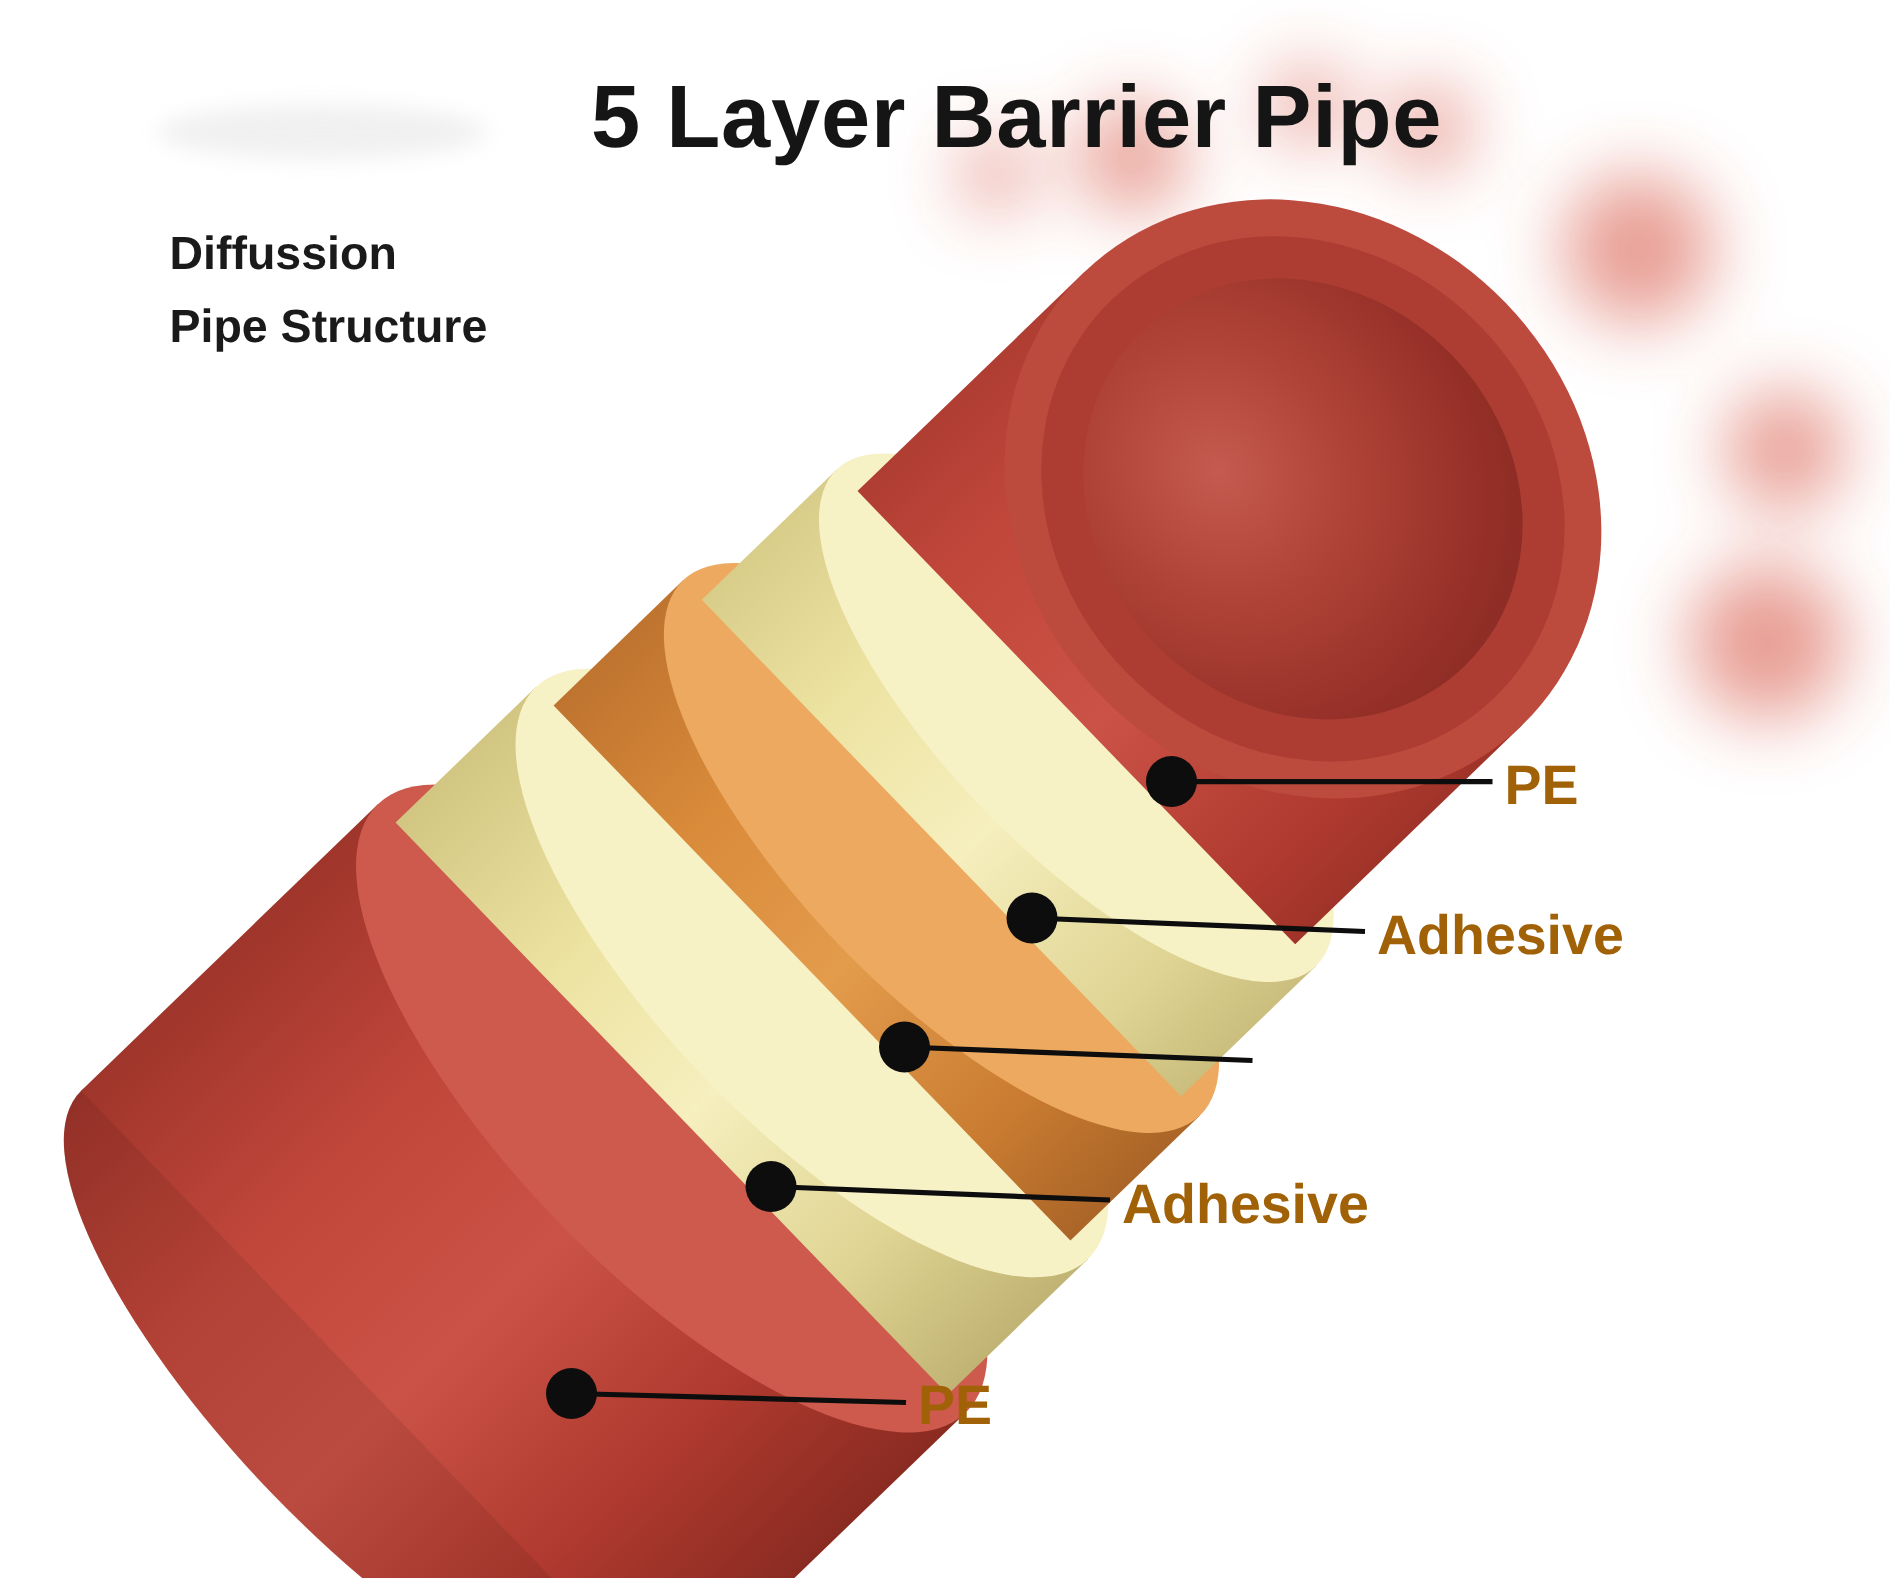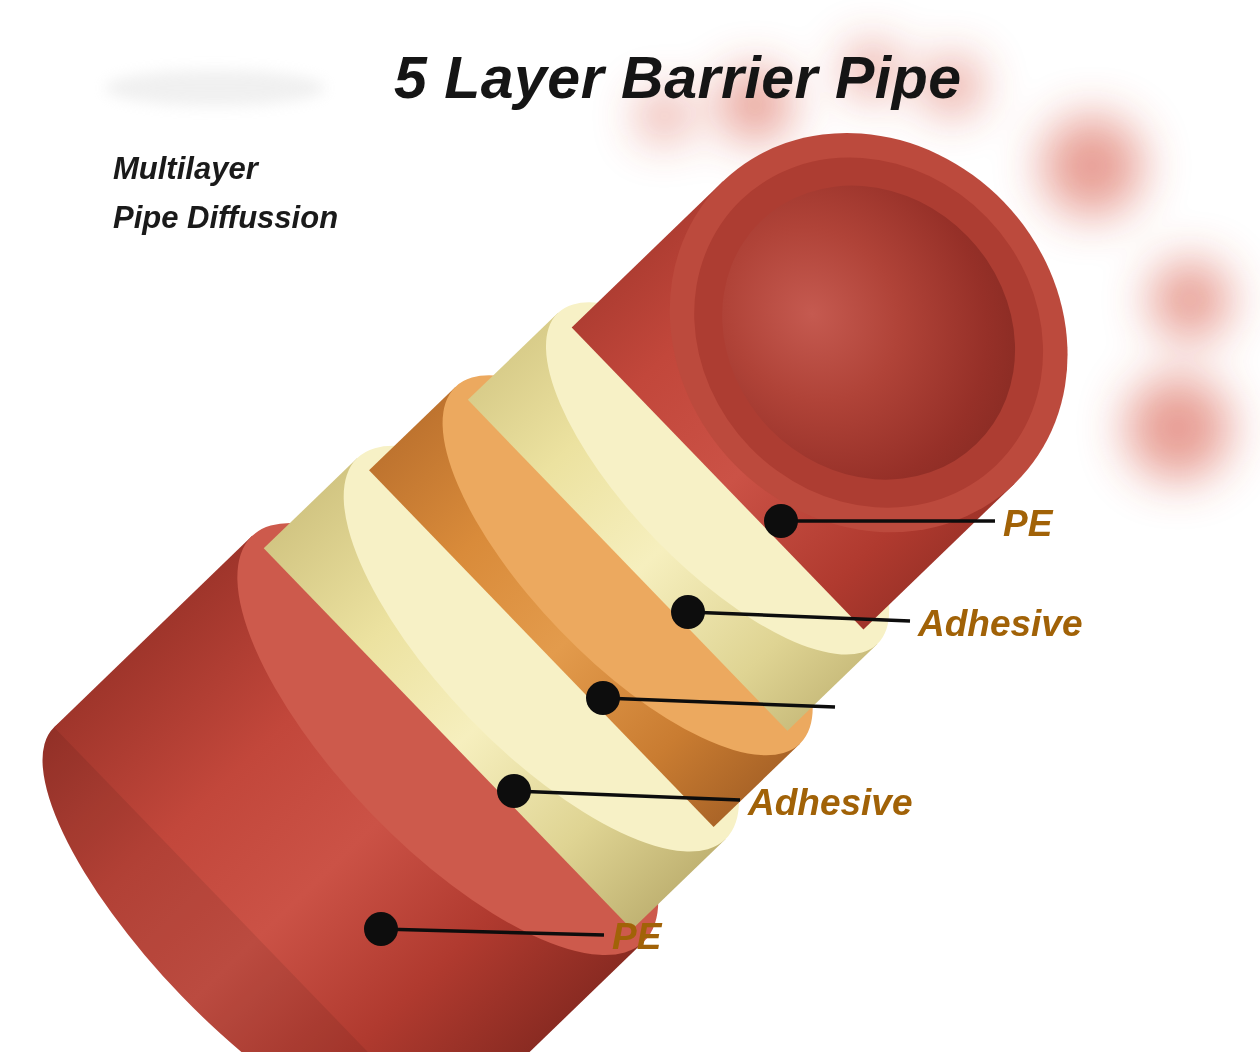--- a/index.html
+++ b/index.html
@@ -9,21 +9,20 @@
     height: 1052px;
     background: #ffffff;
     font-family: "Liberation Sans", sans-serif;
     overflow: hidden;
   }
   .stage {
     position: relative;
     width: 1260px;
     height: 744px;
     background: #ffffff;
-    font-style: italic;
   }
   .stage svg {
     position: absolute;
     inset: 0;
   }
   .page-title {
     position: absolute;
     left: 394px;
     top: 44px;
     font-size: 59px;
@@ -158,22 +157,22 @@
       <circle cx="688" cy="612" r="17" fill="#0d0d0d"></circle>
       <circle cx="603" cy="698" r="17" fill="#0d0d0d"></circle>
       <circle cx="514" cy="791" r="17" fill="#0d0d0d"></circle>
       <circle cx="381" cy="929" r="17" fill="#0d0d0d"></circle>
     </g>
   </svg>
 
   <div class="page-title">5 Layer Barrier Pipe</div>
 
   <div class="subtitle">
-    <div>Multilayer</div>
-    <div>Pipe Diffussion</div>
+    <div>Diffussion</div>
+    <div>Pipe Structure</div>
   </div>
 
   <div class="callout-label lbl-pe-top">PE</div>
   <div class="callout-label lbl-adhesive-top">Adhesive</div>
   <div class="callout-label lbl-evoh">
   </div>
   <div class="callout-label lbl-adhesive-bot">Adhesive</div>
   <div class="callout-label lbl-pe-bot">PE</div>
 
 </div>

